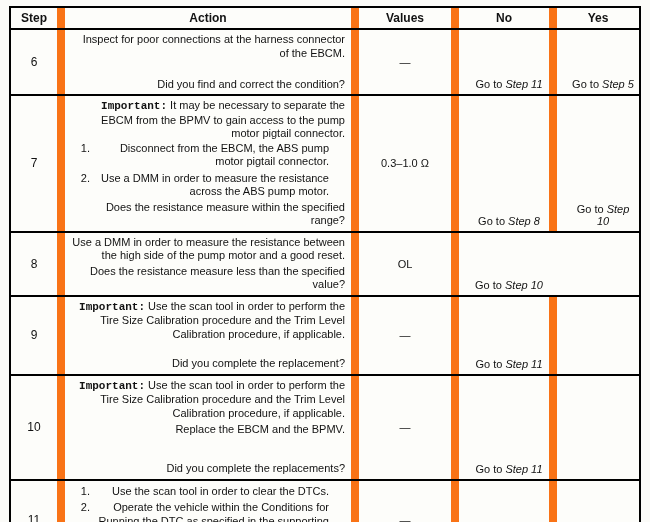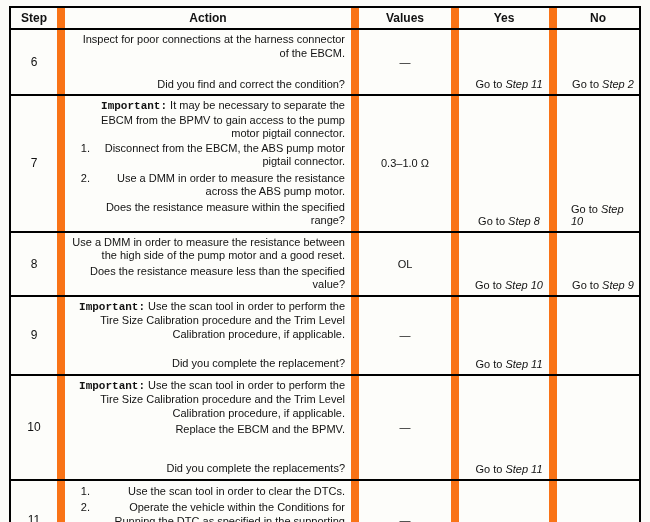--- a/index.html
+++ b/index.html
@@ -65,69 +65,69 @@
     padding: 3px 6px 3px 6px;
     font-size: 11px;
     line-height: 13.5px;
   }
   .action-cell > * { margin: 0; text-align: right; }
   .action-cell > * + * { margin-top: 3px; }
   .action-question { margin-top: auto; padding-top: 2px; padding-left: 16px; }
   .important-label { font-weight: bold; font-family: Liberation Mono, monospace; }
   .action-list {
     padding-left: 22px;
-    margin: 1px 0 0 0;
+    margin: 1px 16px 0 0;
   }
   .action-list li { padding-left: 2px; margin-bottom: 3px; }
   .action-list li:last-child { margin-bottom: 0; }
 
   .values-cell {
     display: flex;
     align-items: center;
     justify-content: center;
     text-align: center;
     font-size: 11px;
     padding: 2px 4px;
   }
   .goto-cell {
     display: flex;
     flex-direction: column;
     justify-content: flex-end;
     align-items: center;
-    text-align: left;
+    text-align: center;
     font-size: 11px;
     padding: 2px 4px 4px 14px;
   }
   .goto-step { font-style: italic; }
 </style>
 </head>
 <body>
 
 <div class="page">
   <div class="dtable">
     <div class="row header-row" id="header-row">
         <div class="cell">Step</div>
         <div class="cell">Action</div>
         <div class="cell">Values</div>
+        <div class="cell">No</div>
         <div class="cell">Yes</div>
-        <div class="cell">No</div>
       </div>
     <div class="body-rows" id="table-body">
         <div class="row row-6">
           <div class="cell step-cell">6</div>
           <div class="cell action-cell">
             <div class="action-para">Inspect for poor connections at the harness connector of the EBCM.</div>
             <div class="action-question">Did you find and correct the condition?</div>
           </div>
           <div class="cell values-cell">—</div>
           <div class="cell goto-cell">
             <div class="goto">Go to <span class="goto-step">Step 11</span></div>
           </div>
           <div class="cell goto-cell">
-            <div class="goto">Go to <span class="goto-step">Step 2</span></div>
+            <div class="goto">Go to <span class="goto-step">Step 5</span></div>
           </div>
         </div>
         <div class="row row-7">
           <div class="cell step-cell">7</div>
           <div class="cell action-cell">
             <div class="action-important"><span class="important-label">Important:</span> It may be necessary to separate the EBCM from the BPMV to gain access to the pump motor pigtail connector.</div>
             <ol class="action-list">
               <li>Disconnect from the EBCM, the ABS pump motor pigtail connector.</li>
               <li>Use a DMM in order to measure the resistance across the ABS pump motor.</li>
             </ol>
@@ -144,23 +144,20 @@
         <div class="row row-8">
           <div class="cell step-cell">8</div>
           <div class="cell action-cell">
             <div class="action-para">Use a DMM in order to measure the resistance between the high side of the pump motor and a good reset.</div>
             <div class="action-question">Does the resistance measure less than the specified value?</div>
           </div>
           <div class="cell values-cell">OL</div>
           <div class="cell goto-cell">
             <div class="goto">Go to <span class="goto-step">Step 10</span></div>
           </div>
-          <div class="cell goto-cell">
-            <div class="goto">Go to <span class="goto-step">Step 9</span></div>
-          </div>
         </div>
         <div class="row row-9">
           <div class="cell step-cell">9</div>
           <div class="cell action-cell">
             <div class="action-important"><span class="important-label">Important:</span> Use the scan tool in order to perform the Tire Size Calibration procedure and the Trim Level Calibration procedure, if applicable.</div>
             <div class="action-question">Did you complete the replacement?</div>
           </div>
           <div class="cell values-cell">—</div>
           <div class="cell goto-cell">
             <div class="goto">Go to <span class="goto-step">Step 11</span></div>

